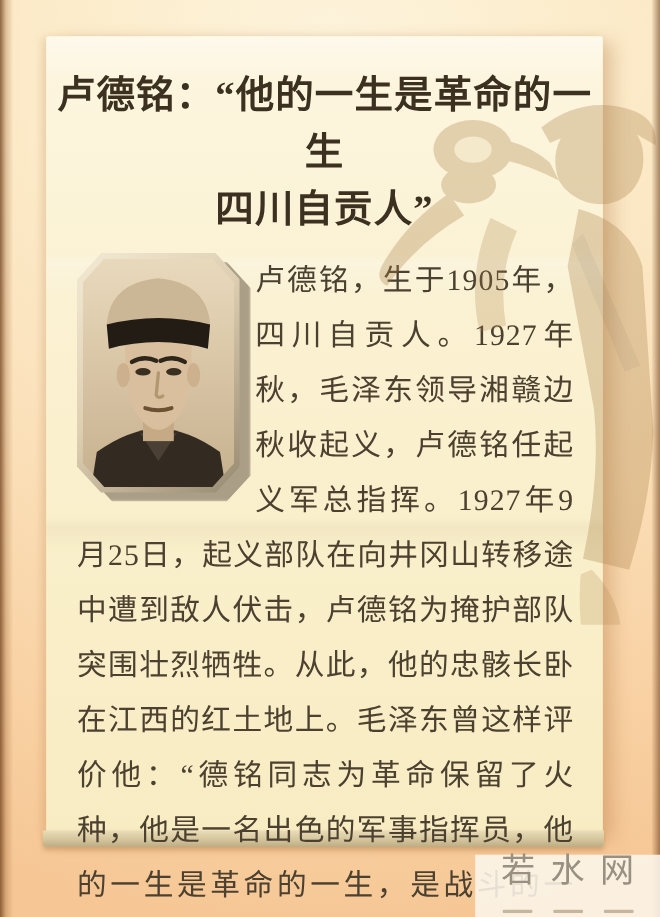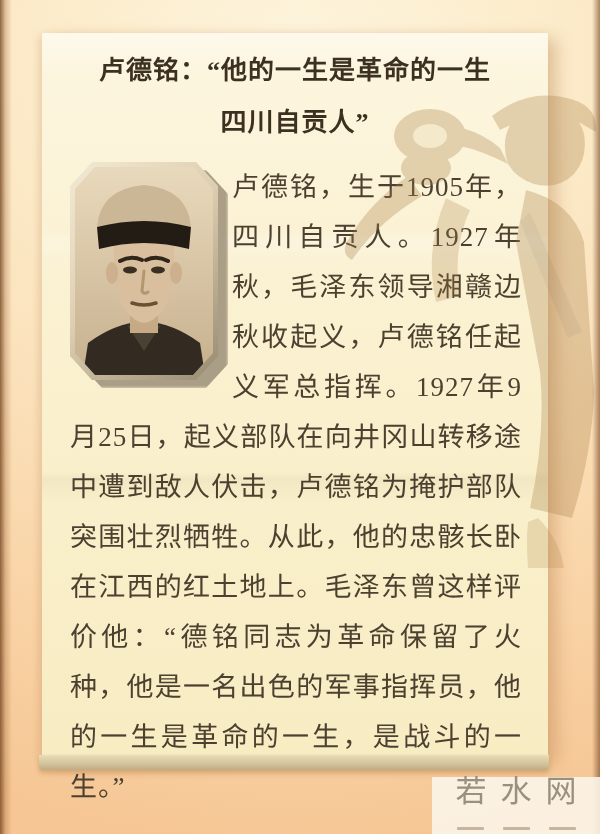--- a/index.html
+++ b/index.html
@@ -35,22 +35,22 @@
     box-shadow:0 3px 5px rgba(160,100,45,.35);
   }
   .paper-bands{
     position:absolute;inset:0;pointer-events:none;border-radius:2px;
     background:
       linear-gradient(180deg, rgba(255,255,255,.38) 0px, rgba(255,255,255,0) 42px),
       linear-gradient(180deg, rgba(255,255,255,0) 198px, rgba(255,255,255,.22) 206px, rgba(255,255,255,0) 240px),
       linear-gradient(180deg, rgba(125,100,50,0) 438px, rgba(125,100,50,.05) 446px, rgba(125,100,50,0) 470px);
   }
   .page-title{
-    position:relative;z-index:3;margin:0;padding:12px 8px 0 8px;
-    text-align:center;font-size:26px;font-weight:bold;line-height:52px;
+    position:relative;z-index:3;margin:0;padding:28px 8px 0 8px;
+    text-align:center;font-size:35px;font-weight:bold;line-height:52px;
     letter-spacing:1px;color:#3c3120;
   }
   .content{position:relative;z-index:3;padding:13px 26px 0 28px;}
   .body-text{
     margin:0;font-size:27px;line-height:50px;letter-spacing:1px;color:#4c4130;
     text-align:justify;text-justify:inter-character;
   }
   
   .photo-float{float:left;width:162px;height:242px;position:relative;}
   .oct{

